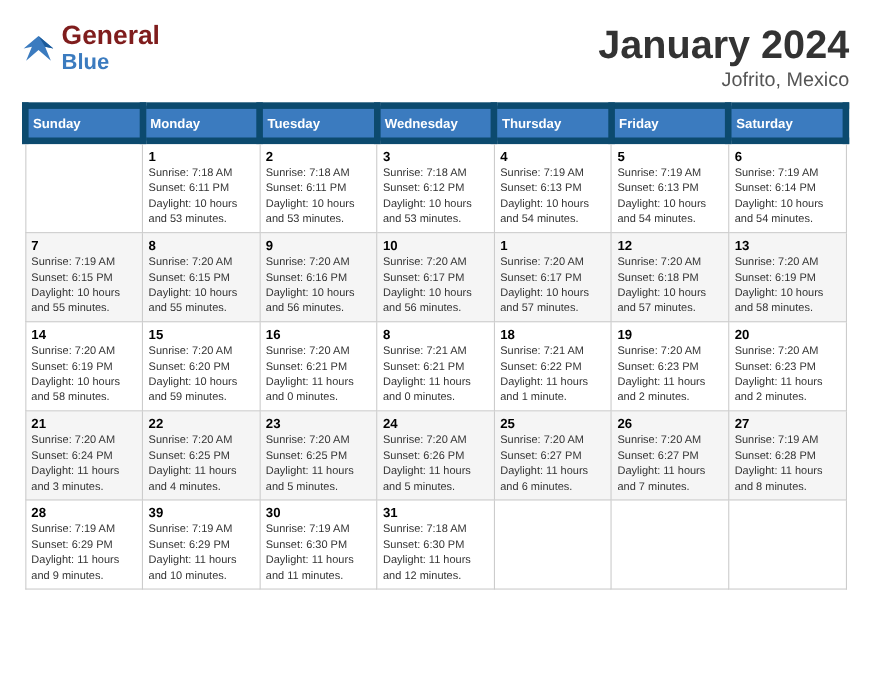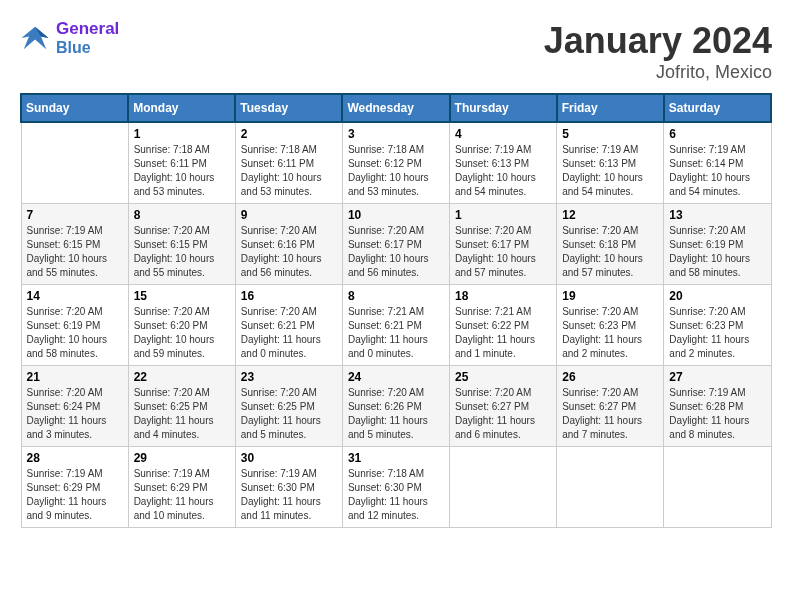--- a/index.html
+++ b/index.html
@@ -20,26 +20,26 @@
       display: flex;
       align-items: center;
       gap: 6px;
     }
     .logo-text {
       display: flex;
       flex-direction: column;
       line-height: 1.1;
     }
     .logo-text .general {
-      font-size: 17px;
-      font-weight: bold;
-      color: #6d28d9;
+      font-size: 24px;
+      font-weight: bold;
+      color: #7f1d1d;
     }
     .logo-text .blue {
-      font-size: 16px;
+      font-size: 20px;
       font-weight: bold;
       color: #3b7bbf;
     }
     .logo-bird {
       width: 30px;
       height: 30px;
     }
     .title-area {
       text-align: right;
     }
@@ -58,21 +58,21 @@
       border-collapse: collapse;
       font-size: 11px;
     }
     .calendar th {
       background: #3b7bbf;
       color: #fff;
       padding: 6px 4px;
       text-align: left;
       font-size: 12px;
       font-weight: bold;
-      border: 2px solid #0c4a6e;
+      border: 6px solid #0c4a6e;
     }
     .calendar td {
       border: 1px solid #ccc;
       vertical-align: top;
       padding: 4px 5px;
       width: calc(100% / 7);
       min-height: 80px;
       background: #fff;
     }
     .calendar tr:nth-child(even) td {
@@ -242,21 +242,21 @@
           <span class="day-num">27</span>
           <div class="day-info">Sunrise: 7:19 AM<br>Sunset: 6:28 PM<br>Daylight: 11 hours<br>and 8 minutes.</div>
         </td>
       </tr>
       <tr>
         <td>
           <span class="day-num">28</span>
           <div class="day-info">Sunrise: 7:19 AM<br>Sunset: 6:29 PM<br>Daylight: 11 hours<br>and 9 minutes.</div>
         </td>
         <td>
-          <span class="day-num">29</span>
+          <span class="day-num">39</span>
           <div class="day-info">Sunrise: 7:19 AM<br>Sunset: 6:29 PM<br>Daylight: 11 hours<br>and 10 minutes.</div>
         </td>
         <td>
           <span class="day-num">30</span>
           <div class="day-info">Sunrise: 7:19 AM<br>Sunset: 6:30 PM<br>Daylight: 11 hours<br>and 11 minutes.</div>
         </td>
         <td>
           <span class="day-num">31</span>
           <div class="day-info">Sunrise: 7:18 AM<br>Sunset: 6:30 PM<br>Daylight: 11 hours<br>and 12 minutes.</div>
         </td>

